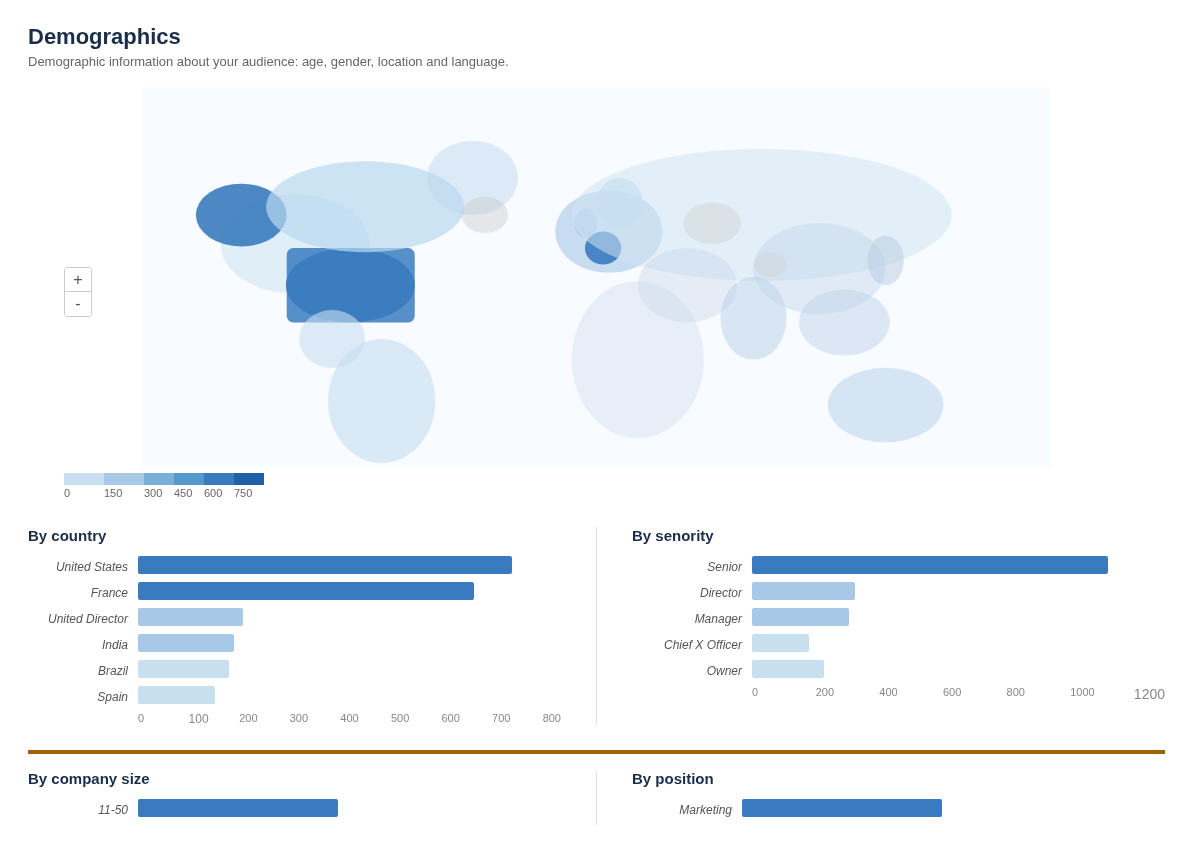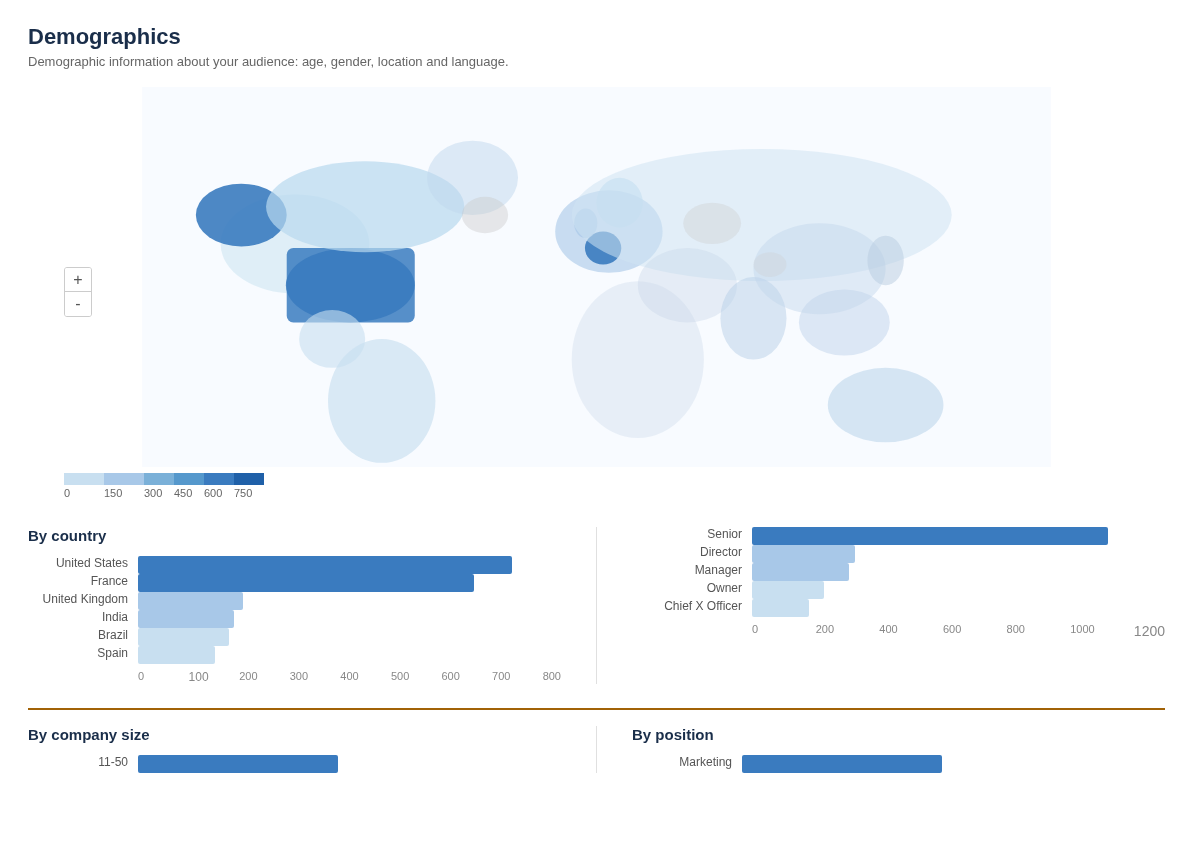--- a/index.html
+++ b/index.html
@@ -108,22 +108,23 @@
       font-size: 15px;
       font-weight: 600;
       color: #1a2e4a;
       margin-bottom: 12px;
     }
     .bar-chart {
       width: 100%;
     }
     .bar-row {
       display: flex;
-      align-items: flex-start;
-      margin-bottom: 0;
+      align-items: flex-end;
+      margin-bottom: 8px;
+      font-style: italic;
     }
     .bar-label {
       width: 110px;
       text-align: right;
       font-size: 12px;
       color: #555;
       padding-right: 10px;
       flex-shrink: 0;
     }
     .bar-track {
@@ -143,21 +144,21 @@
     .divider {
       width: 1px;
       background: #e0e0e0;
       margin: 0 5px;
     }
 
     .bottom-charts-row {
       display: flex;
       gap: 30px;
       margin-top: 24px;
-      border-top: 2px solid #a16207;
+      border-top: 4px solid #a16207;
       padding-top: 16px;
     }
     .bottom-panel {
       flex: 1;
     }
   </style>
 </head>
 <body>
 
 <div class="page">
@@ -254,21 +255,21 @@
               <div class="bar-fill bar-fill-primary" style="width: 374px;"></div>
             </div>
           </div>
           <div class="bar-row">
             <div class="bar-label" style="width: 110px;">France</div>
             <div class="bar-track">
               <div class="bar-fill bar-fill-primary" style="width: 335.5px;"></div>
             </div>
           </div>
           <div class="bar-row">
-            <div class="bar-label" style="width: 110px;">United Kingdom</div>
+            <div class="bar-label" style="width: 110px;">United Director</div>
             <div class="bar-track">
               <div class="bar-fill bar-fill-secondary" style="width: 104.5px;"></div>
             </div>
           </div>
           <div class="bar-row">
             <div class="bar-label" style="width: 110px;">India</div>
             <div class="bar-track">
               <div class="bar-fill bar-fill-secondary" style="width: 96.25px;"></div>
             </div>
           </div>
@@ -294,49 +295,50 @@
             <span style="font-size: 11px; color: rgb(136, 136, 136); width: 55px;">600</span>
             <span style="font-size: 11px; color: rgb(136, 136, 136); width: 55px;">700</span>
             <span style="font-size: 11px; color: rgb(136, 136, 136); width: auto;">800</span>
           </div>
         </div>
     </div>
 
     <div class="divider"></div>
 
     <div class="chart-panel">
+      <div class="chart-title">By senority</div>
       <div class="bar-chart" id="senority-chart">
           <div class="bar-row">
             <div class="bar-label" style="width: 120px;">Senior</div>
             <div class="bar-track">
               <div class="bar-fill bar-fill-primary" style="width: 355.667px;"></div>
             </div>
           </div>
           <div class="bar-row">
             <div class="bar-label" style="width: 120px;">Director</div>
             <div class="bar-track">
               <div class="bar-fill bar-fill-secondary" style="width: 102.667px;"></div>
             </div>
           </div>
           <div class="bar-row">
             <div class="bar-label" style="width: 120px;">Manager</div>
             <div class="bar-track">
               <div class="bar-fill bar-fill-secondary" style="width: 97.1667px;"></div>
             </div>
           </div>
           <div class="bar-row">
+            <div class="bar-label" style="width: 120px;">Chief X Officer</div>
+            <div class="bar-track">
+              <div class="bar-fill bar-fill-light" style="width: 56.8333px;"></div>
+            </div>
+          </div>
+          <div class="bar-row">
             <div class="bar-label" style="width: 120px;">Owner</div>
             <div class="bar-track">
               <div class="bar-fill bar-fill-light" style="width: 71.5px;"></div>
-            </div>
-          </div>
-          <div class="bar-row">
-            <div class="bar-label" style="width: 120px;">Chief X Officer</div>
-            <div class="bar-track">
-              <div class="bar-fill bar-fill-light" style="width: 56.8333px;"></div>
             </div>
           </div>
           <div style="display: flex; padding-left: 120px; margin-top: 6px;">
             <span style="font-size: 11px; color: rgb(136, 136, 136); width: 73.3333px;">0</span>
             <span style="font-size: 11px; color: rgb(136, 136, 136); width: 73.3333px;">200</span>
             <span style="font-size: 11px; color: rgb(136, 136, 136); width: 73.3333px;">400</span>
             <span style="font-size: 11px; color: rgb(136, 136, 136); width: 73.3333px;">600</span>
             <span style="font-size: 11px; color: rgb(136, 136, 136); width: 73.3333px;">800</span>
             <span style="font-size: 11px; color: rgb(136, 136, 136); width: 73.3333px;">1000</span>
             <span style="font-size: 14px; color: rgb(136, 136, 136); width: auto;">1200</span>

